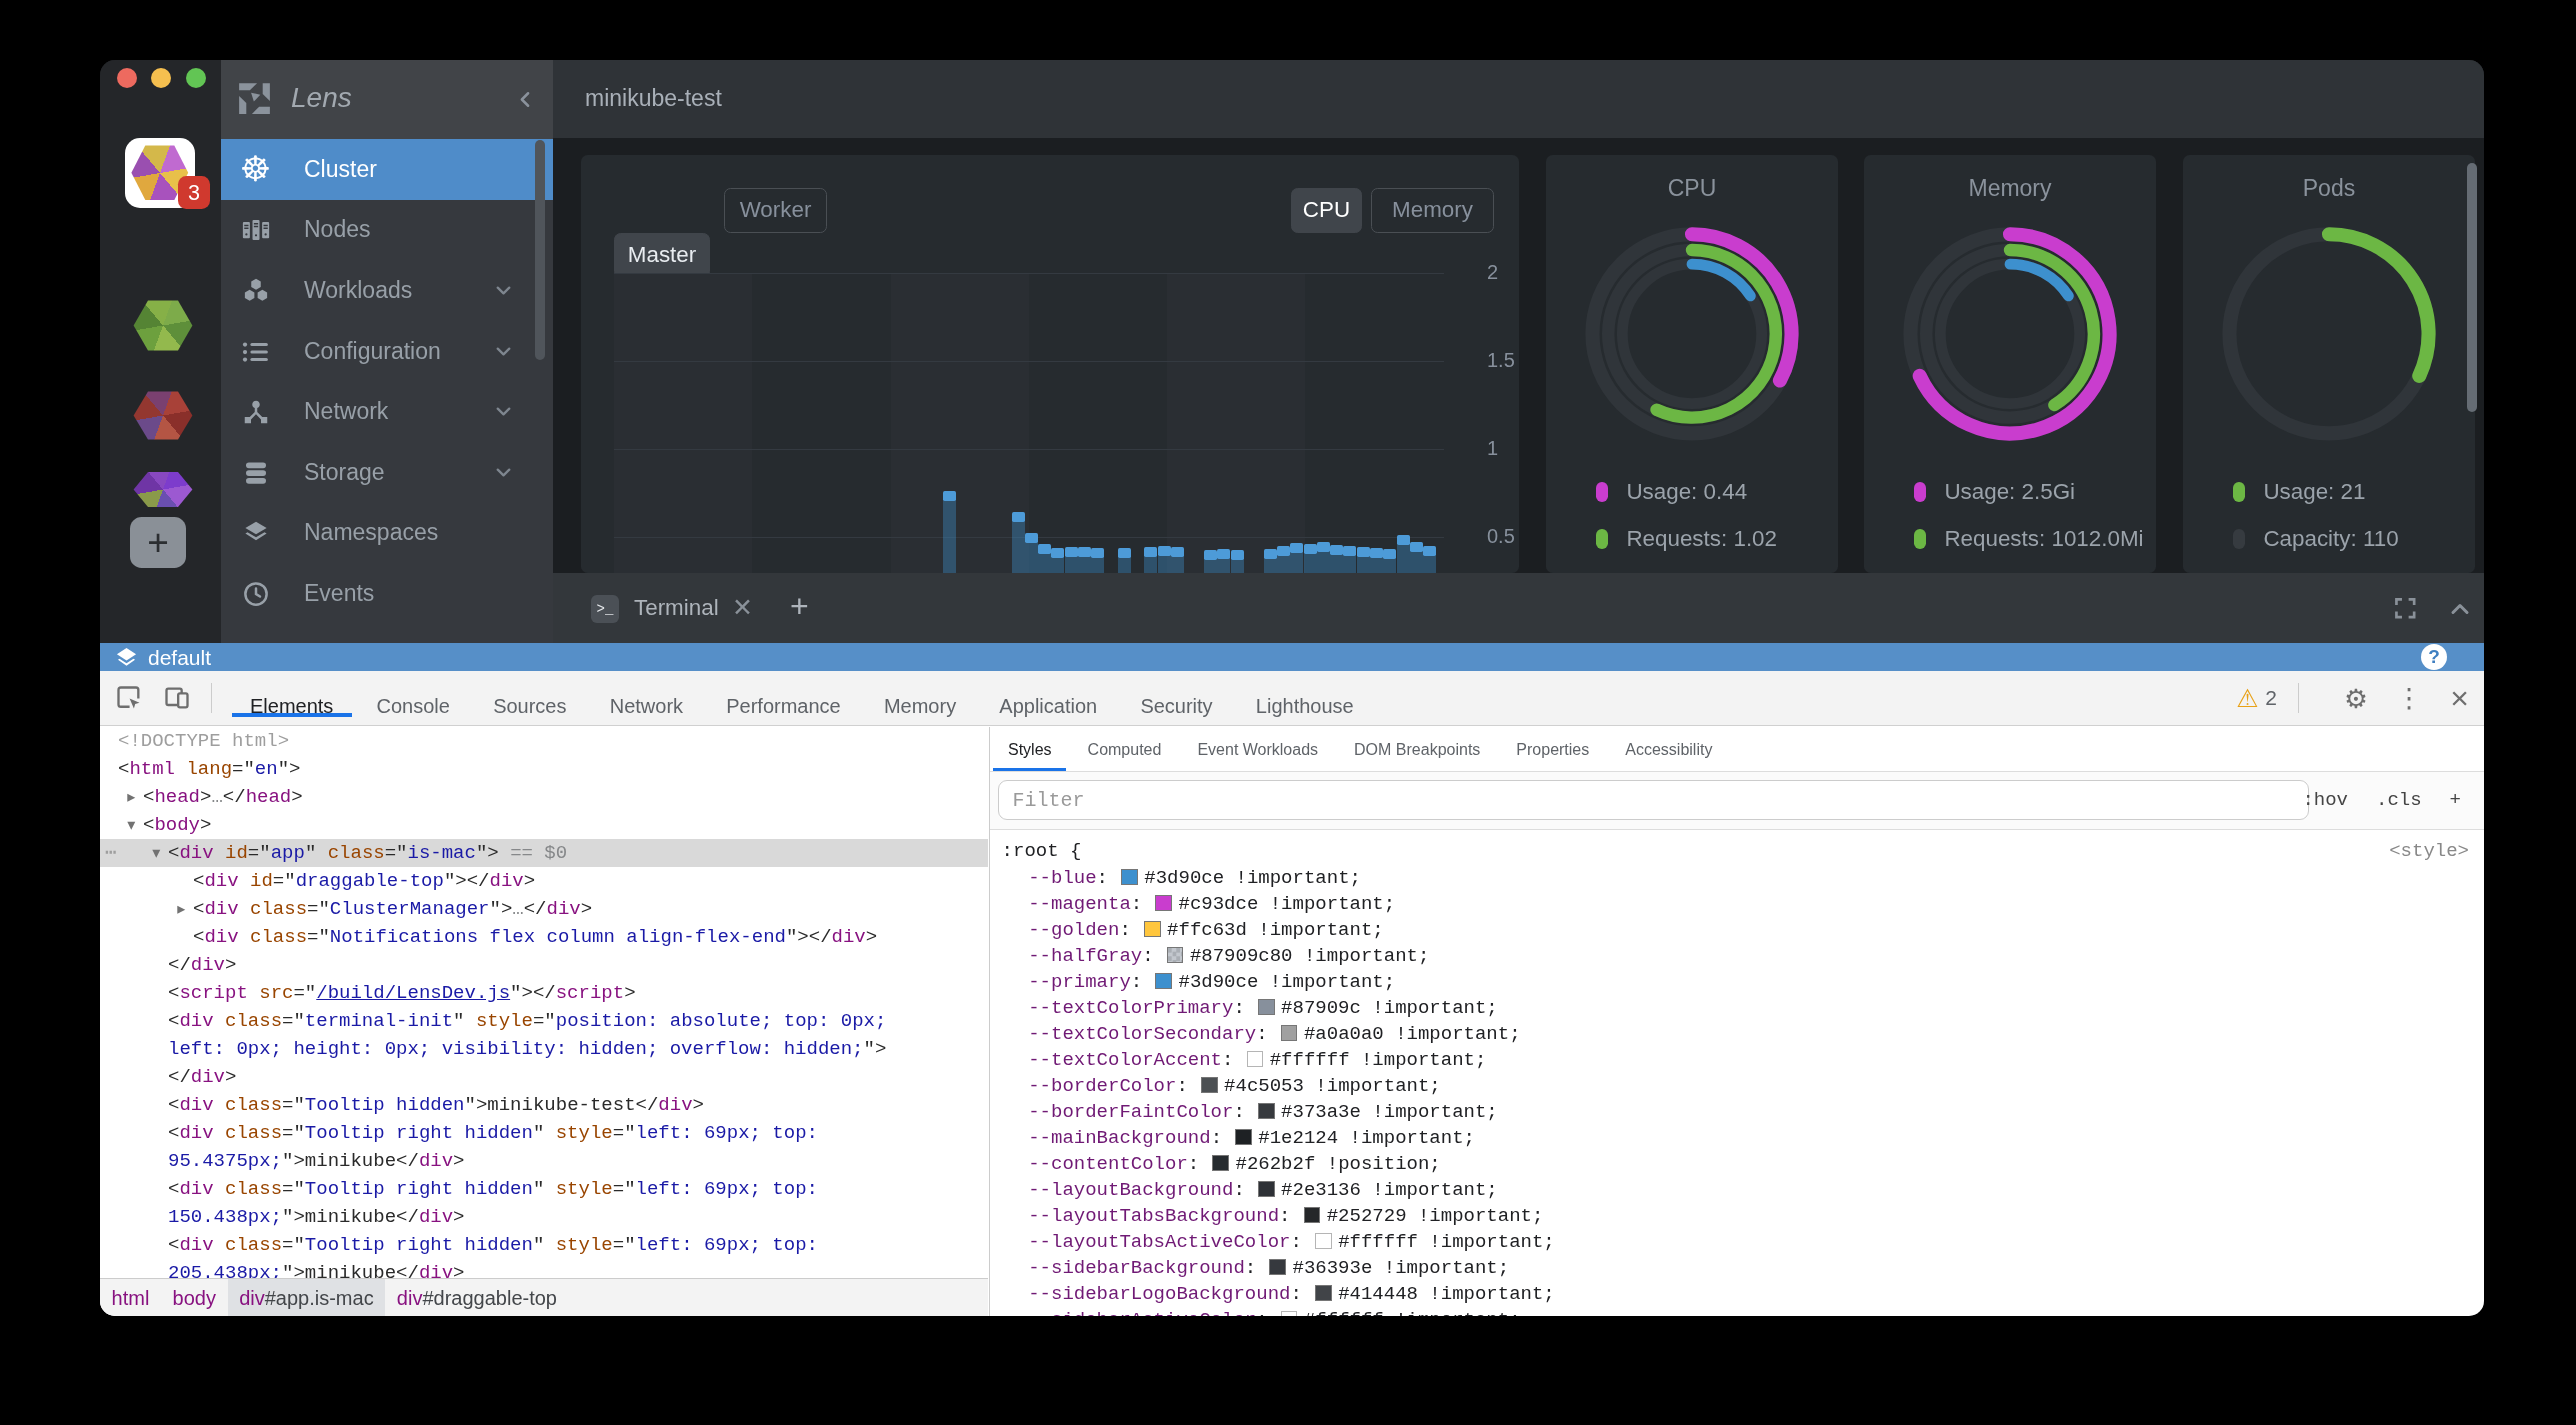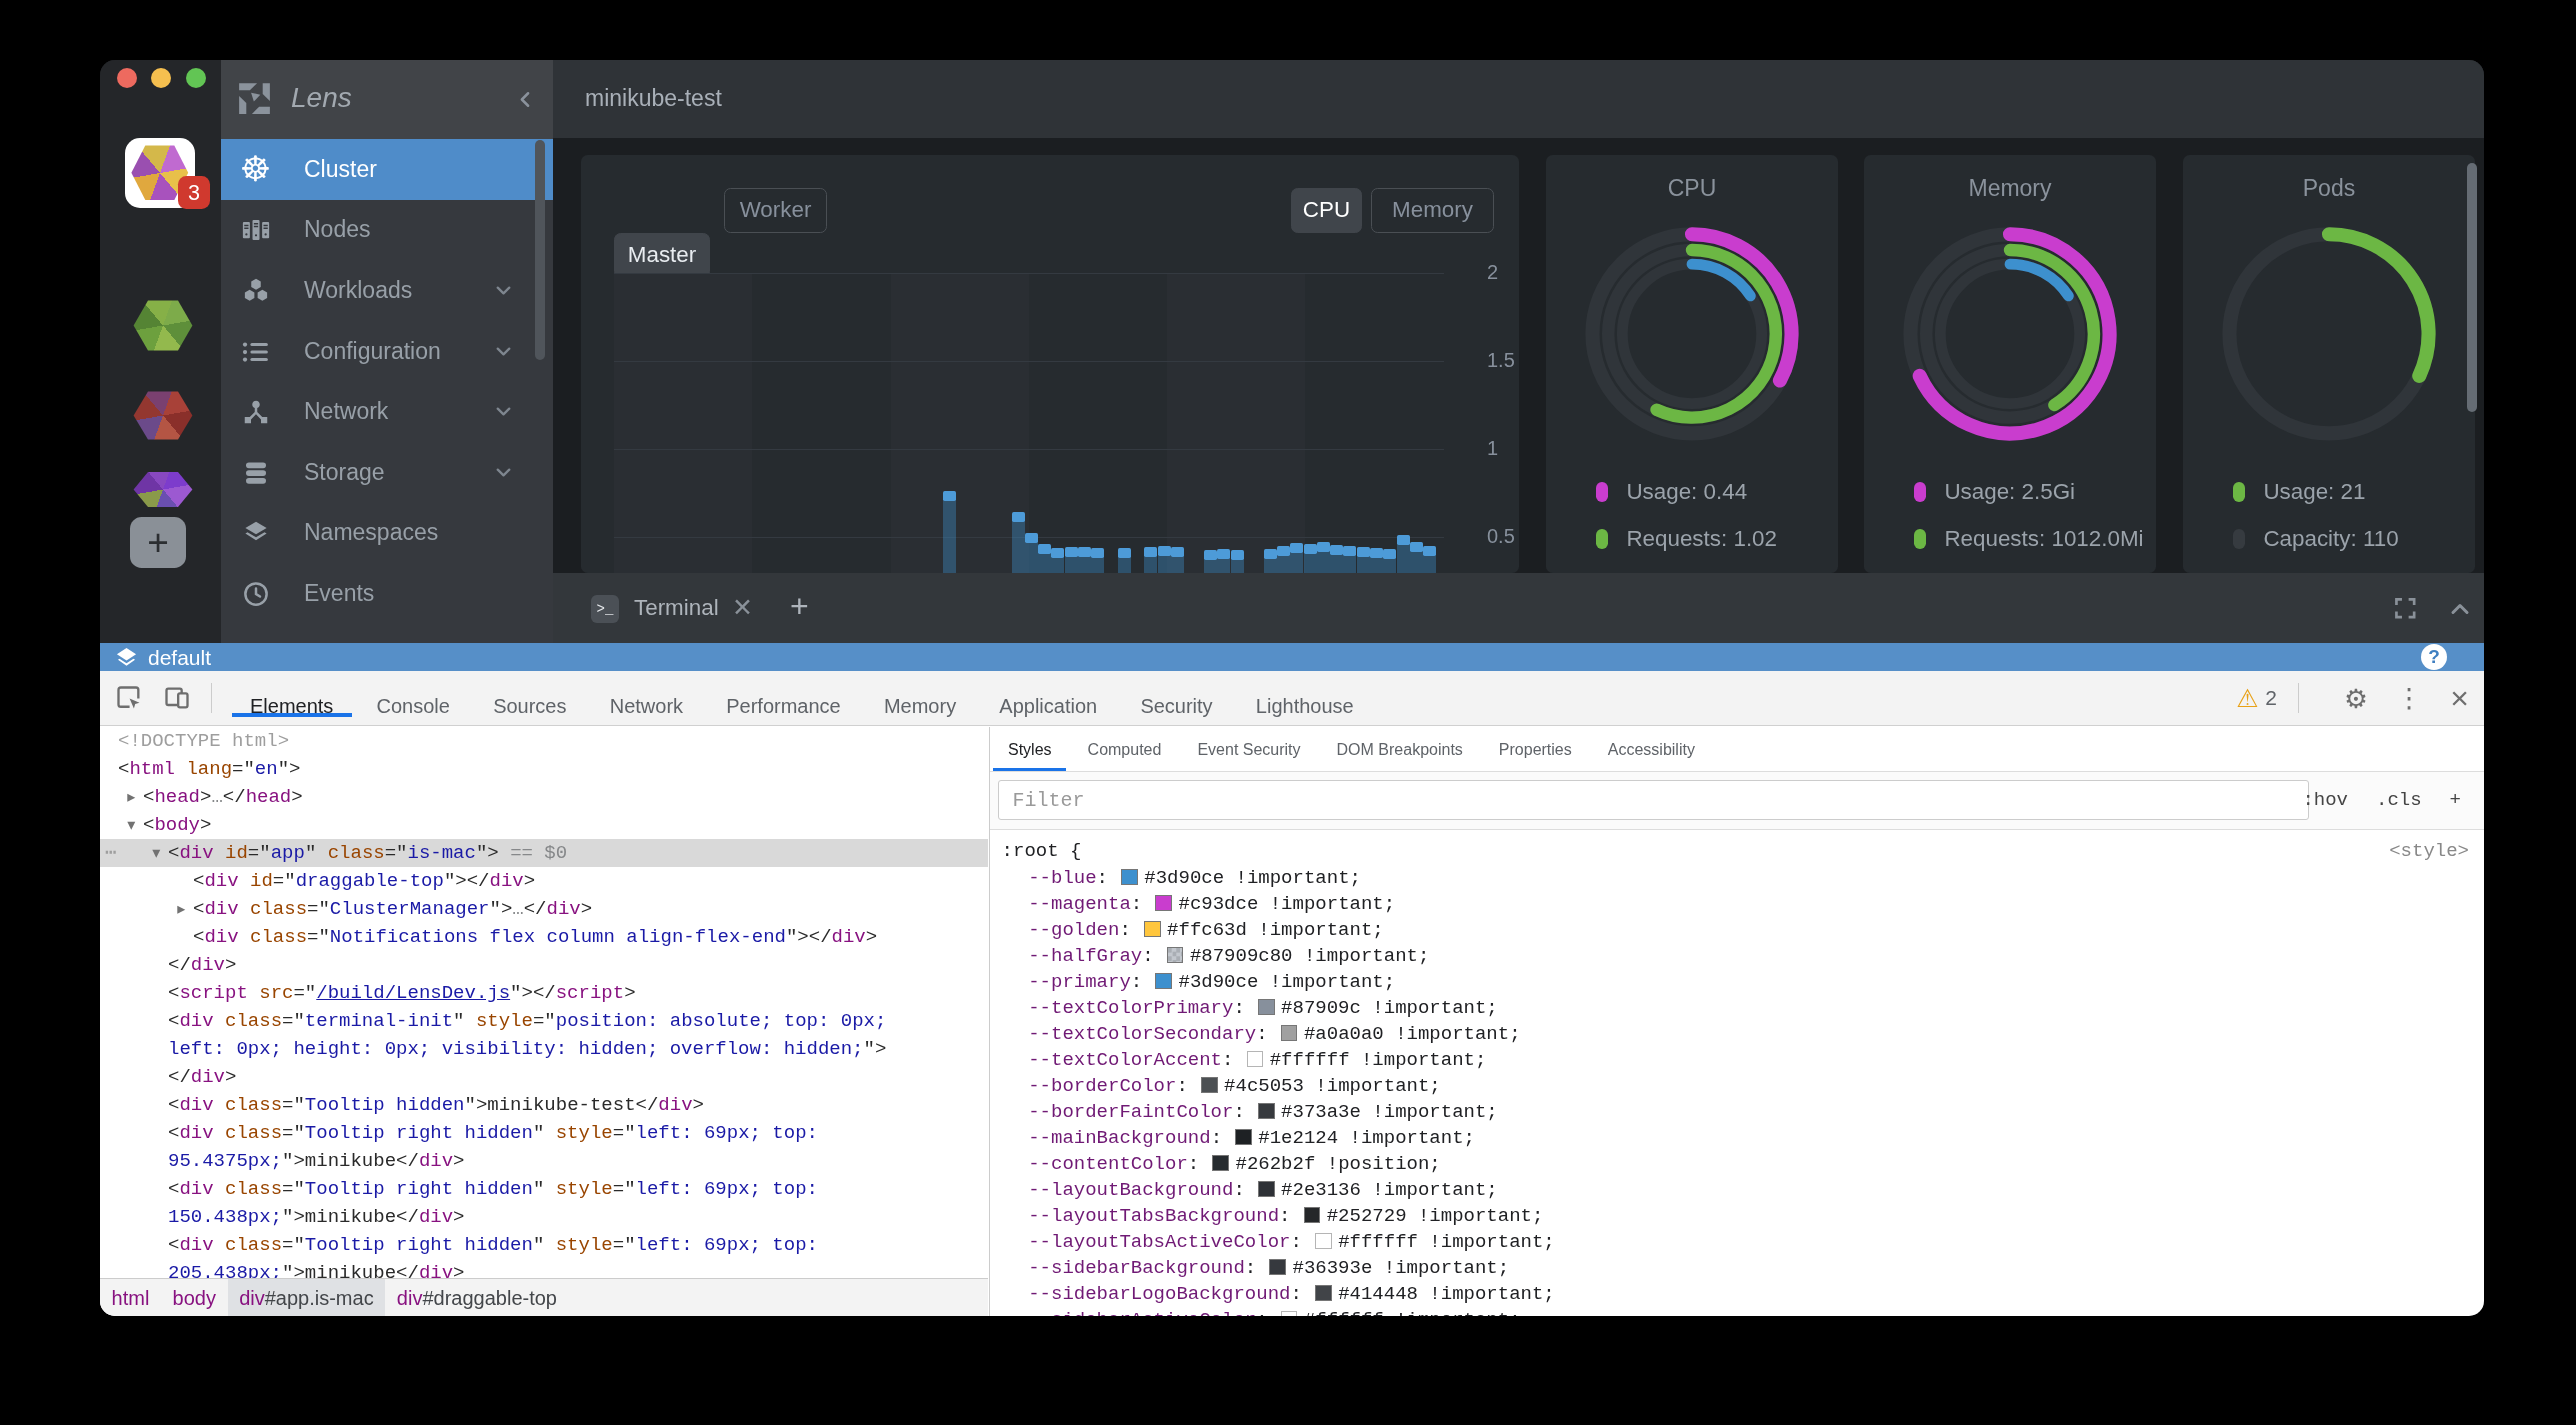--- a/index.html
+++ b/index.html
@@ -114,21 +114,21 @@
   .crumb.active { background:#dfe1e4; }
   .crumb .ctag { color:#881280; } .crumb .crest { color:#43464a; }
 
   #dt-styles { position:absolute; left:889px; top:56px; width:1495px; height:590px; border-left:0.8px solid #ccc; }
   #st-tabs { display:flex; height:45px; border-bottom:0.8px solid #ddd; background:#fff; }
   .st-tab { padding:0 18px; line-height:45px; font-size:16px; color:#5f6368; position:relative; }
   .st-tab.active { color:#202124; }
   .st-tab.active::after { content:""; position:absolute; left:3.3px; right:3.3px; bottom:0; height:3.3px; background:#1a73e8; }
   #st-filter-row { position:relative; height:58px; border-bottom:0.8px solid #ddd; background:#fbfbfb; }
   #st-filter { position:absolute; left:8.3px; top:8.3px; width:1311px; height:40px; border:0.8px solid #ccc;
-    border-radius:3px; font-size:20px; padding:0 13.3px; color:#202124; background:#fff; }
+    border-radius:9px; font-size:20px; padding:0 13.3px; color:#202124; background:#fff; }
   #st-filter::placeholder { color:#9a9a9a; }
   #st-quick { position:absolute; right:23px; top:16.6px; display:flex; gap:28px; font-size:19px; color:#444; }
   #st-rules { position:relative; height:486px; overflow:hidden; padding:6.6px 0 0 11.6px; font-size:19px; }
   #st-selector { height:28px; line-height:28px; color:#202124; }
   #st-origin { float:right; margin-right:15px; color:#888; }
   .prop { height:26px; line-height:26px; padding-left:26.6px; white-space:pre; color:#202124; }
   .prop .pname { color:#701a75; }
   .prop .swatch { display:inline-block; width:16.6px; height:16.6px; border:0.8px solid #767676;
     vertical-align:-2.5px; margin:0 6.6px 0 1.7px; }
 </style>
@@ -573,21 +573,21 @@
         </div>
         <div class="crumb">
           <span class="ctag">div</span>
           <span class="crest">#draggable-top</span>
         </div>
       </div>
     <div id="dt-styles">
       <div id="st-tabs">
           <div class="st-tab active">Styles</div>
           <div class="st-tab">Computed</div>
-          <div class="st-tab">Event Security</div>
+          <div class="st-tab">Event Workloads</div>
           <div class="st-tab">DOM Breakpoints</div>
           <div class="st-tab">Properties</div>
           <div class="st-tab">Accessibility</div>
         </div>
       <div id="st-filter-row">
         <input id="st-filter" class="mono" placeholder="Filter" style="">
         <div id="st-quick" class="mono">
           <span>:hov</span>
           <span>.cls</span>
           <span>+</span>

